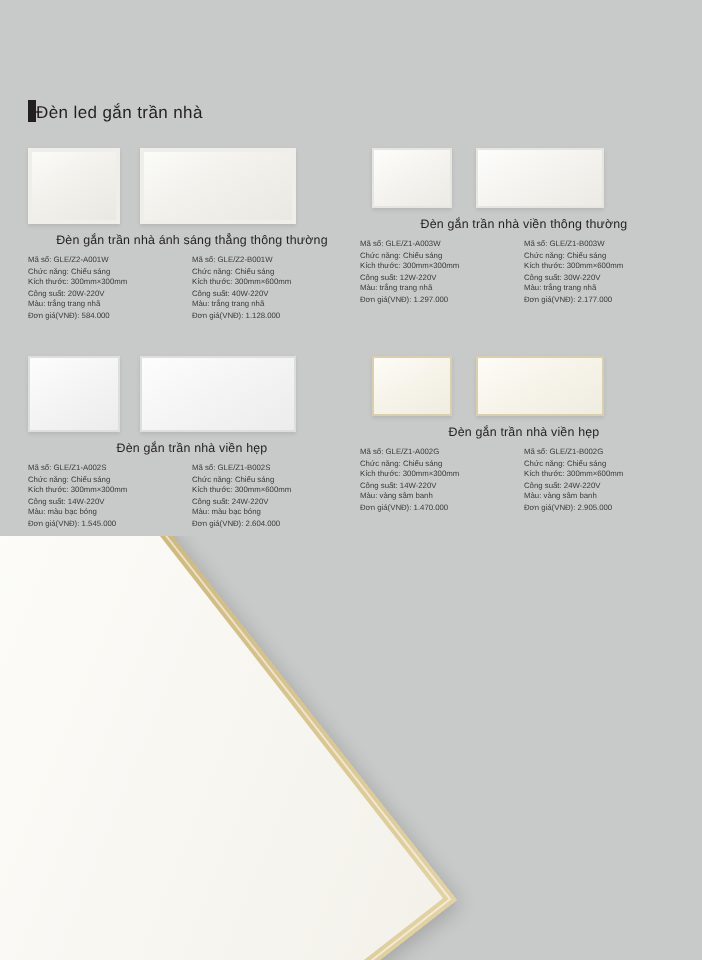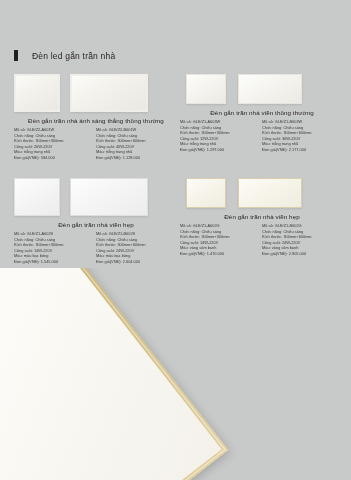--- a/index.html
+++ b/index.html
@@ -5,21 +5,21 @@
   html,body{margin:0;padding:0;}
   body{
     width:351px;height:480px;
     background:#c9c9c9;
     font-family:"Liberation Sans", sans-serif;
     overflow:hidden;position:relative;
   }
   .page{position:absolute;inset:0;background:#c8c9c9;}
 
   
-  .header{position:absolute;left:14px;top:50px;display:flex;align-items:center;gap:14px;}
+  .header{position:absolute;left:14px;top:50px;display:flex;align-items:center;gap:0;}
   .header .bar{width:4px;height:11px;background:#231f20;display:block;}
   .header .title{font-size:8.5px;color:#231f20;letter-spacing:.2px;white-space:nowrap;}
 
   
   .group{position:absolute;}
   .group .imgs{display:flex;align-items:flex-end;gap:10px;}
   .group .grp-title{
     text-align:center;font-size:6.2px;color:#231f20;
     margin-top:5px;letter-spacing:.1px;white-space:nowrap;
   }

